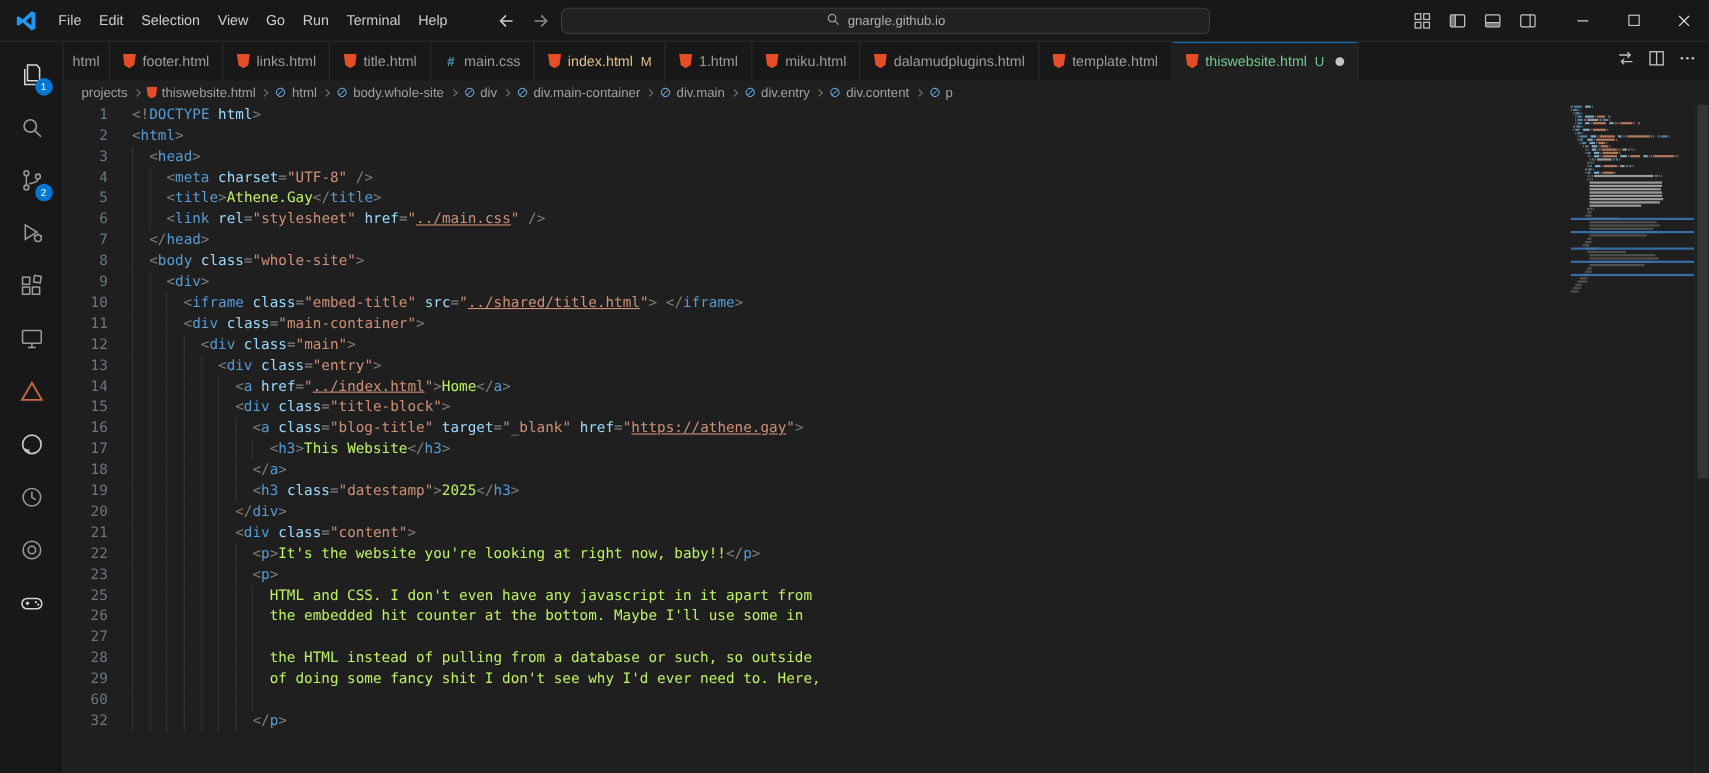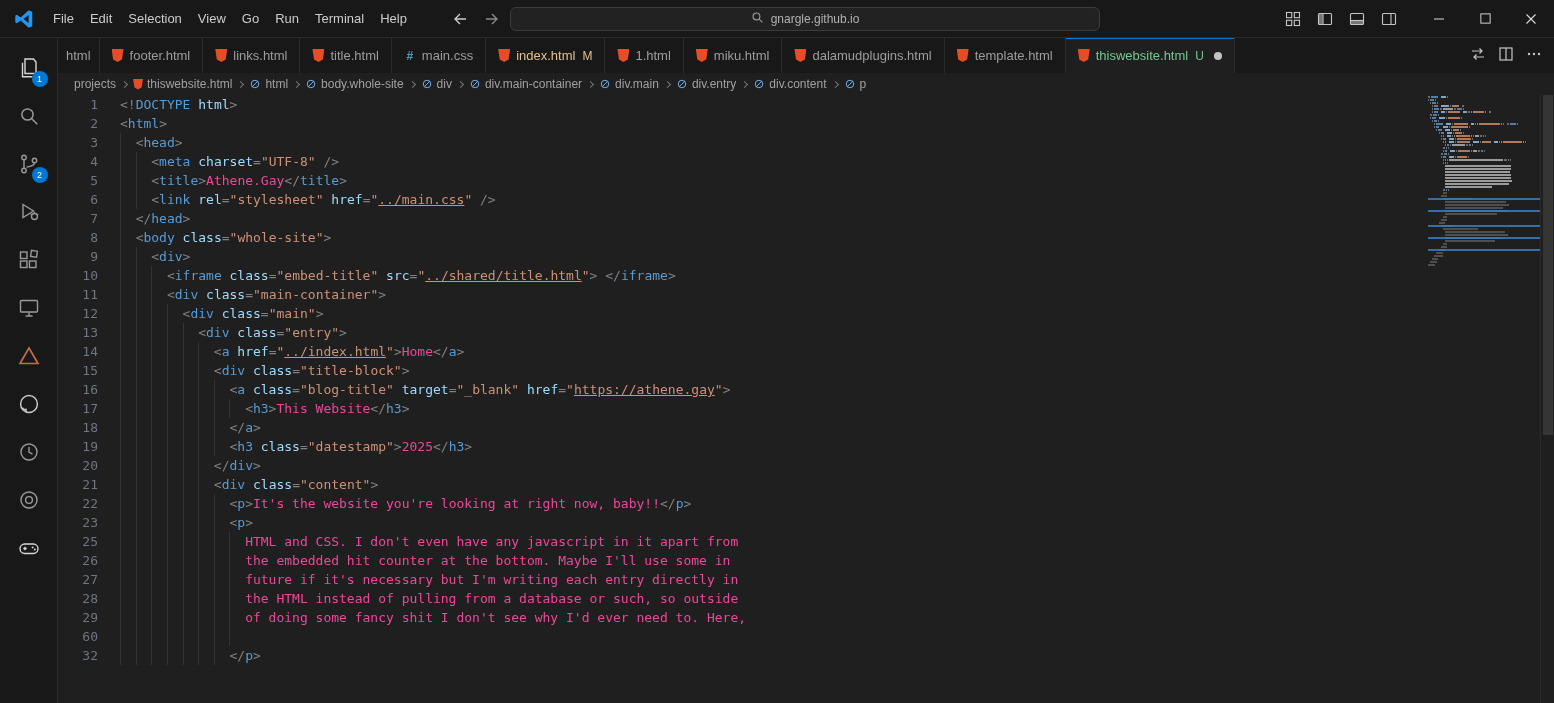--- a/index.html
+++ b/index.html
@@ -71,21 +71,21 @@
   .code-pane { flex:1; min-width:0; font-family:"DejaVu Sans Mono", monospace;
                font-size:13px; line-height:19px; }
   .line { display:flex; height:19px; white-space:pre; }
   .ln { width:62px; flex:none; padding-right:22px; text-align:right; color:#6e7681; }
   .line.current .ln { color:#cccccc; }
   .lc { flex:1; display:block; position:relative; }
   .line.current .lc { box-shadow:inset 0 0 0 1px #323232; }
   .ind { display:inline-block; width:2ch; height:19px; border-left:1px solid #333333; vertical-align:top; }
   .tk-p { color:#808080; } .tk-t { color:#569cd6; } .tk-a { color:#9cdcfe; }
   .tk-s { color:#ce9178; } .tk-l { color:#ce9178; text-decoration:underline; }
-  .tk-x { color:#ec4899; }
+  .tk-x { color:#bef264; }
   .cursor { display:inline-block; width:2px; height:15px; background:#ffffff; vertical-align:middle; }
 
   
   .minimap { width:112px; flex:none; position:relative; padding-top:1px; }
   .mm-content { position:relative; width:100%; }
   .mrow { height:2px; margin-bottom:1px; display:flex; }
   .mbar { height:2px; flex:none; margin-right:1px; }
   .mhl { position:absolute; left:0; right:0; height:2px; background:#3a7bbf; opacity:.85; }
   .vscroll { width:14px; flex:none; position:relative; border-left:1px solid #2a2a2a; }
   .sb-thumb { position:absolute; top:0; left:2px; width:10px; height:340px;
@@ -451,21 +451,21 @@
           <div class="line"><span class="ln">16</span><span class="lc"><span class="ind"></span><span class="ind"></span><span class="ind"></span><span class="ind"></span><span class="ind"></span><span class="ind"></span><span class="ind"></span><span class="tk-p">&lt;</span><span class="tk-t">a</span><span class="tk-x"> </span><span class="tk-a">class</span><span class="tk-p">=</span><span class="tk-s">"blog-title"</span><span class="tk-x"> </span><span class="tk-a">target</span><span class="tk-p">=</span><span class="tk-s">"_blank"</span><span class="tk-x"> </span><span class="tk-a">href</span><span class="tk-p">=</span><span class="tk-s">"</span><span class="tk-l">https://athene.gay</span><span class="tk-s">"</span><span class="tk-p">&gt;</span></span></div>
           <div class="line"><span class="ln">17</span><span class="lc"><span class="ind"></span><span class="ind"></span><span class="ind"></span><span class="ind"></span><span class="ind"></span><span class="ind"></span><span class="ind"></span><span class="ind"></span><span class="tk-p">&lt;</span><span class="tk-t">h3</span><span class="tk-p">&gt;</span><span class="tk-x">This Website</span><span class="tk-p">&lt;/</span><span class="tk-t">h3</span><span class="tk-p">&gt;</span></span></div>
           <div class="line"><span class="ln">18</span><span class="lc"><span class="ind"></span><span class="ind"></span><span class="ind"></span><span class="ind"></span><span class="ind"></span><span class="ind"></span><span class="ind"></span><span class="tk-p">&lt;/</span><span class="tk-t">a</span><span class="tk-p">&gt;</span></span></div>
           <div class="line"><span class="ln">19</span><span class="lc"><span class="ind"></span><span class="ind"></span><span class="ind"></span><span class="ind"></span><span class="ind"></span><span class="ind"></span><span class="ind"></span><span class="tk-p">&lt;</span><span class="tk-t">h3</span><span class="tk-x"> </span><span class="tk-a">class</span><span class="tk-p">=</span><span class="tk-s">"datestamp"</span><span class="tk-p">&gt;</span><span class="tk-x">2025</span><span class="tk-p">&lt;/</span><span class="tk-t">h3</span><span class="tk-p">&gt;</span></span></div>
           <div class="line"><span class="ln">20</span><span class="lc"><span class="ind"></span><span class="ind"></span><span class="ind"></span><span class="ind"></span><span class="ind"></span><span class="ind"></span><span class="tk-p">&lt;/</span><span class="tk-t">div</span><span class="tk-p">&gt;</span></span></div>
           <div class="line"><span class="ln">21</span><span class="lc"><span class="ind"></span><span class="ind"></span><span class="ind"></span><span class="ind"></span><span class="ind"></span><span class="ind"></span><span class="tk-p">&lt;</span><span class="tk-t">div</span><span class="tk-x"> </span><span class="tk-a">class</span><span class="tk-p">=</span><span class="tk-s">"content"</span><span class="tk-p">&gt;</span></span></div>
           <div class="line"><span class="ln">22</span><span class="lc"><span class="ind"></span><span class="ind"></span><span class="ind"></span><span class="ind"></span><span class="ind"></span><span class="ind"></span><span class="ind"></span><span class="tk-p">&lt;</span><span class="tk-t">p</span><span class="tk-p">&gt;</span><span class="tk-x">It's the website you're looking at right now, baby!!</span><span class="tk-p">&lt;/</span><span class="tk-t">p</span><span class="tk-p">&gt;</span></span></div>
           <div class="line"><span class="ln">23</span><span class="lc"><span class="ind"></span><span class="ind"></span><span class="ind"></span><span class="ind"></span><span class="ind"></span><span class="ind"></span><span class="ind"></span><span class="tk-p">&lt;</span><span class="tk-t">p</span><span class="tk-p">&gt;</span></span></div>
           <div class="line"><span class="ln">25</span><span class="lc"><span class="ind"></span><span class="ind"></span><span class="ind"></span><span class="ind"></span><span class="ind"></span><span class="ind"></span><span class="ind"></span><span class="ind"></span><span class="tk-x">HTML and CSS. I don't even have any javascript in it apart from</span></span></div>
           <div class="line"><span class="ln">26</span><span class="lc"><span class="ind"></span><span class="ind"></span><span class="ind"></span><span class="ind"></span><span class="ind"></span><span class="ind"></span><span class="ind"></span><span class="ind"></span><span class="tk-x">the embedded hit counter at the bottom. Maybe I'll use some in</span></span></div>
-          <div class="line"><span class="ln">27</span><span class="lc"><span class="ind"></span><span class="ind"></span><span class="ind"></span><span class="ind"></span><span class="ind"></span><span class="ind"></span><span class="ind"></span><span class="ind"></span><span class="tk-x">future if it's necessary but I'm writing each entry directly in</span></span></div>
+          <div class="line"><span class="ln">27</span><span class="lc"><span class="ind"></span><span class="ind"></span><span class="ind"></span><span class="ind"></span><span class="ind"></span><span class="ind"></span><span class="ind"></span><span class="ind"></span></span></div>
           <div class="line"><span class="ln">28</span><span class="lc"><span class="ind"></span><span class="ind"></span><span class="ind"></span><span class="ind"></span><span class="ind"></span><span class="ind"></span><span class="ind"></span><span class="ind"></span><span class="tk-x">the HTML instead of pulling from a database or such, so outside</span></span></div>
           <div class="line"><span class="ln">29</span><span class="lc"><span class="ind"></span><span class="ind"></span><span class="ind"></span><span class="ind"></span><span class="ind"></span><span class="ind"></span><span class="ind"></span><span class="ind"></span><span class="tk-x">of doing some fancy shit I don't see why I'd ever need to. Here,</span></span></div>
           <div class="line"><span class="ln">60</span><span class="lc"><span class="ind"></span><span class="ind"></span><span class="ind"></span><span class="ind"></span><span class="ind"></span><span class="ind"></span><span class="ind"></span><span class="ind"></span></span></div>
           <div class="line"><span class="ln">32</span><span class="lc"><span class="ind"></span><span class="ind"></span><span class="ind"></span><span class="ind"></span><span class="ind"></span><span class="ind"></span><span class="ind"></span><span class="tk-p">&lt;/</span><span class="tk-t">p</span><span class="tk-p">&gt;</span></span></div>
         </div>
       <div class="minimap">
         <div class="mm-content">
             <div class="mrow" style="padding-left: 0px;">
               <span class="mbar" style="width: 2.1px; background: rgb(107, 107, 107);"></span>
               <span class="mbar" style="width: 7.35px; background: rgb(79, 127, 168);"></span>

